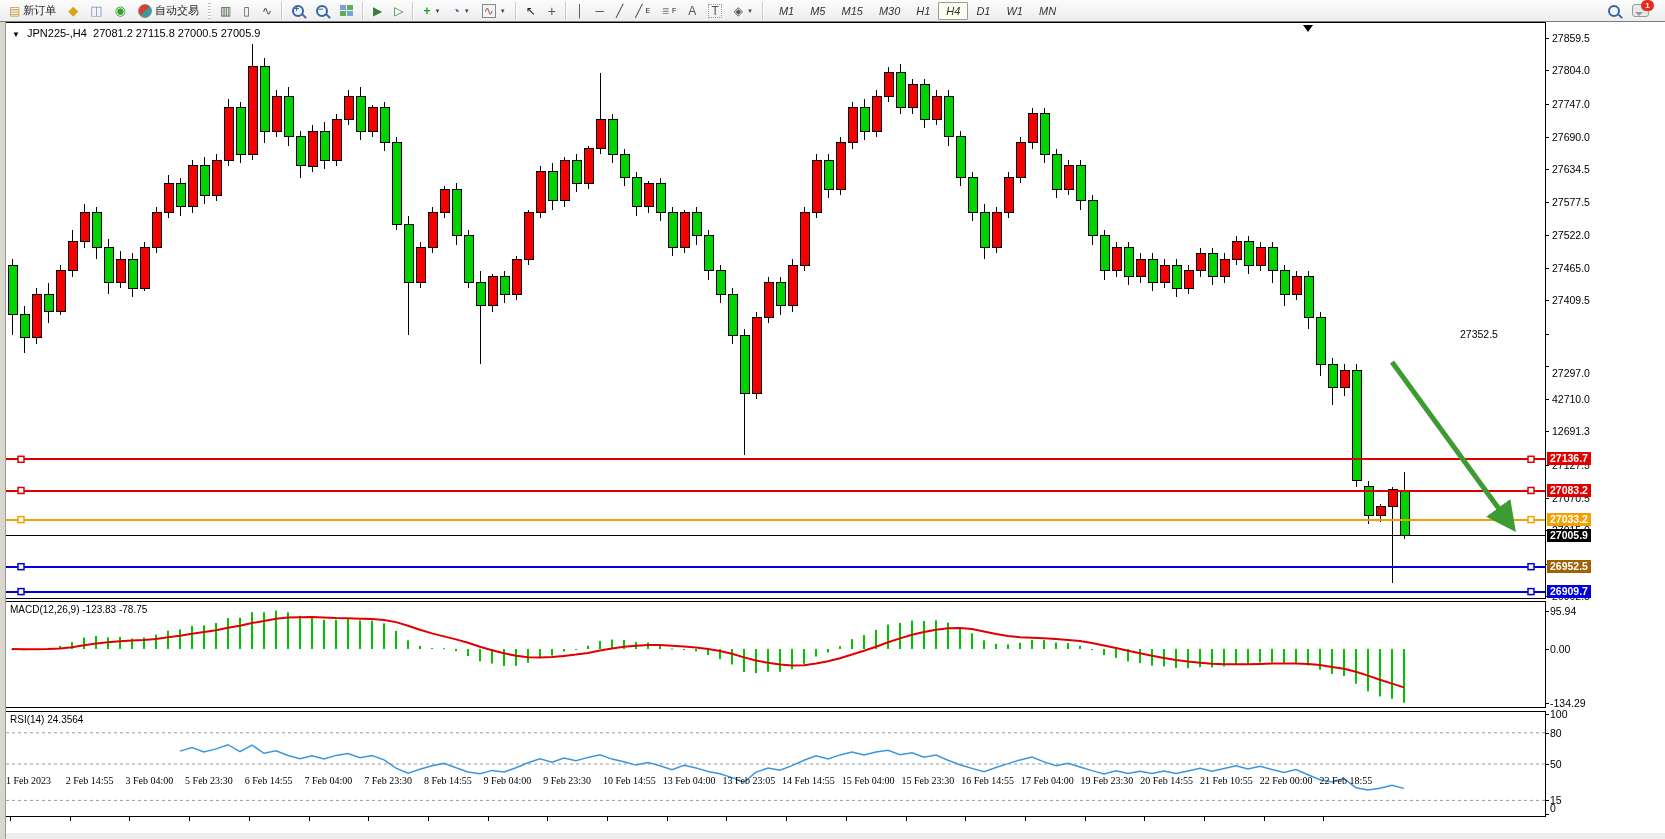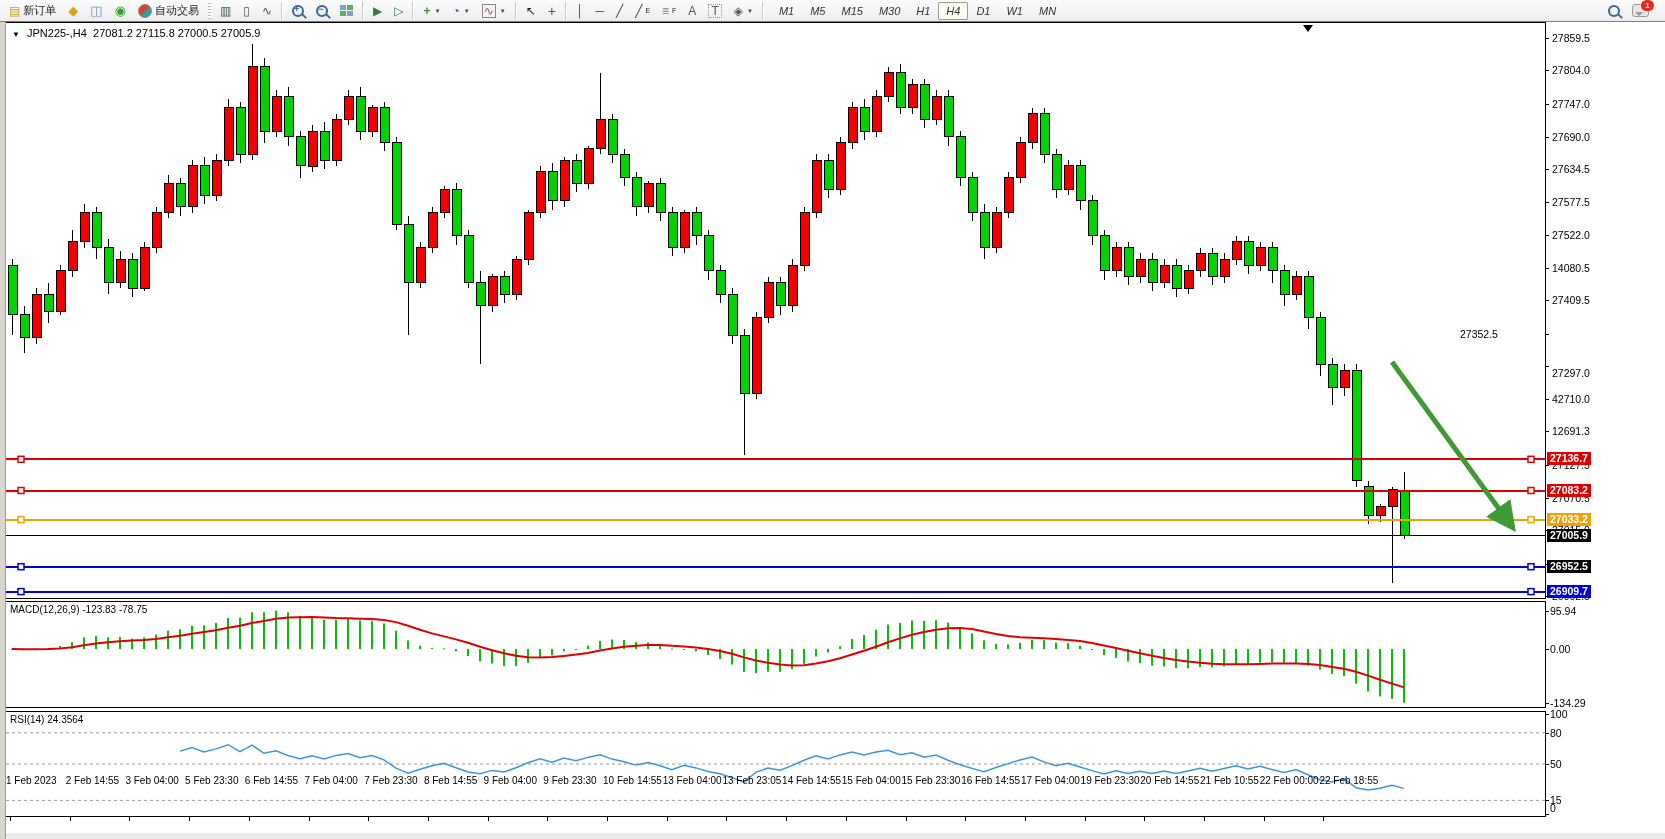--- a/index.html
+++ b/index.html
@@ -37,21 +37,21 @@
   .panel-box{position:absolute;border:1px solid #000;background:#fff;box-sizing:border-box;}
   #main-box{left:5px;top:22px;width:1541px;height:577px;}
   #macd-box{left:5px;top:601px;width:1541px;height:107px;}
   #rsi-box{left:5px;top:711px;width:1541px;height:106px;}
   .chart-title{position:absolute;left:12px;top:27px;font-size:11px;color:#000;z-index:5;}
   .chart-title .tri{font-size:8px;margin-right:4px;}
   .ind-label{position:absolute;font-size:10px;color:#000;z-index:5;text-align:center;}
   .pxtick{position:absolute;font-size:10.5px;color:#000;z-index:4;white-space:nowrap;}
   .tickmark{position:absolute;width:4px;height:1px;background:#000;z-index:4;}
   .pxlabel{position:absolute;left:1547px;font-size:10.5px;font-weight:bold;color:#fff;padding:0 3px 1px 3px;z-index:6;white-space:nowrap;}
-  .timelabel{position:absolute;top:775px;font-size:10px;color:#000;z-index:4;white-space:nowrap;}
+  .timelabel{position:absolute;top:775px;font-size:10px;color:#000;z-index:4;white-space:nowrap;font-family:Liberation Serif, serif;}
   .ttick{position:absolute;top:817px;width:1px;height:4px;background:#000;z-index:4;}
   .bottom-strip{position:absolute;left:0;top:833px;width:1665px;height:6px;background:#ececec;}
   #overlay{position:absolute;left:0;top:0;z-index:3;pointer-events:none;}
 </style>
 </head>
 <body>
 
 <div id="root">
 
   <div class="toolbar">
@@ -583,21 +583,21 @@
     <div class="pxtick" style="left:1552px;top:97.6px">27747.0</div>
     <div class="tickmark" style="left:1545px;top:136.8px"></div>
     <div class="pxtick" style="left:1552px;top:130.8px">27690.0</div>
     <div class="tickmark" style="left:1545px;top:169.1px"></div>
     <div class="pxtick" style="left:1552px;top:163.1px">27634.5</div>
     <div class="tickmark" style="left:1545px;top:202.4px"></div>
     <div class="pxtick" style="left:1552px;top:196.4px">27577.5</div>
     <div class="tickmark" style="left:1545px;top:234.7px"></div>
     <div class="pxtick" style="left:1552px;top:228.7px">27522.0</div>
     <div class="tickmark" style="left:1545px;top:267.9px"></div>
-    <div class="pxtick" style="left:1552px;top:261.9px">14080.5</div>
+    <div class="pxtick" style="left:1552px;top:261.9px">27465.0</div>
     <div class="tickmark" style="left:1545px;top:300.3px"></div>
     <div class="pxtick" style="left:1552px;top:294.3px">27409.5</div>
     <div class="tickmark" style="left:1545px;top:333.5px"></div>
     <div class="pxtick" style="left:1460px;top:327.5px">27352.5</div>
     <div class="tickmark" style="left:1545px;top:365.9px"></div>
     <div class="pxtick" style="left:1552px;top:367px">27297.0</div>
     <div class="tickmark" style="left:1545px;top:399.1px"></div>
     <div class="pxtick" style="left:1552px;top:393.1px">42710.0</div>
     <div class="tickmark" style="left:1545px;top:431.4px"></div>
     <div class="pxtick" style="left:1552px;top:425.4px">12691.3</div>
@@ -654,21 +654,21 @@
     <div class="ttick" style="left:1204.0px"></div>
     <div class="timelabel" style="left:1200.0px">21 Feb 10:55</div>
     <div class="ttick" style="left:1263.7px"></div>
     <div class="timelabel" style="left:1259.7px">22 Feb 00:00</div>
     <div class="ttick" style="left:1323.4px"></div>
     <div class="timelabel" style="left:1319.4px">22 Feb 18:55</div>
     <div class="pxlabel" style="top:452.3px;background:#e00000">27136.7</div>
     <div class="pxlabel" style="top:483.5px;background:#e00000">27083.2</div>
     <div class="pxlabel" style="top:512.6px;background:#f2a100">27033.2</div>
     <div class="pxlabel" style="top:528.5px;background:#000000">27005.9</div>
-    <div class="pxlabel" style="top:559.7px;background:#000000">26952.5</div>
+    <div class="pxlabel" style="top:559.7px;background:#a16207">26952.5</div>
     <div class="pxlabel" style="top:584.6px;background:#0000dd">26909.7</div>
     <div class="tickmark" style="left:1545px;top:610.6px"></div>
     <div class="pxtick" style="left:1550px;top:604.6px">95.94</div>
     <div class="tickmark" style="left:1545px;top:649.0px"></div>
     <div class="pxtick" style="left:1550px;top:643.0px">0.00</div>
     <div class="tickmark" style="left:1545px;top:702.7px"></div>
     <div class="pxtick" style="left:1550px;top:696.7px">-134.29</div>
     <div class="tickmark" style="left:1545px;top:714.0px"></div>
     <div class="pxtick" style="left:1550px;top:708.0px">100</div>
     <div class="tickmark" style="left:1545px;top:732.8px"></div>

